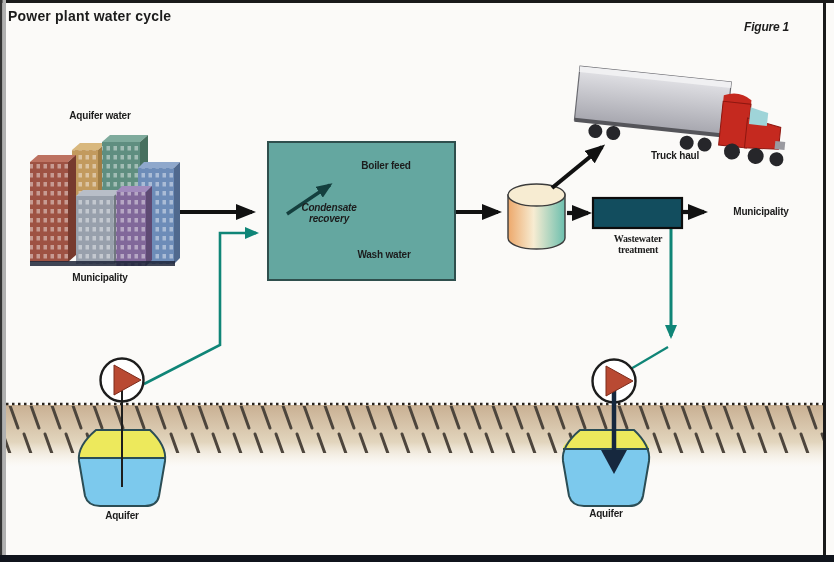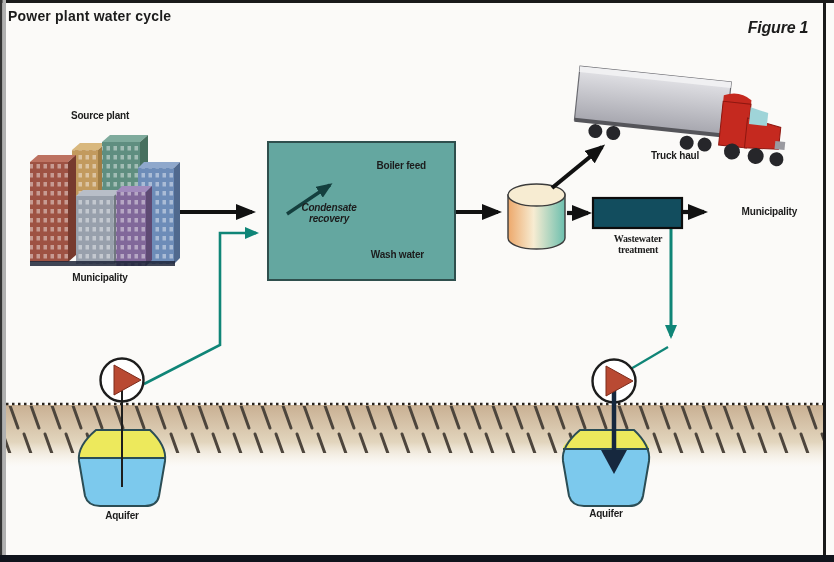--- a/index.html
+++ b/index.html
@@ -1,22 +1,22 @@
 <!DOCTYPE html>
 <html><head>
 <meta charset="utf-8">
 <style>
   html,body{margin:0;padding:0;background:#e8e8e8;}
   #stage{position:relative;width:834px;height:562px;background:#fbfaf8;overflow:hidden;
          font-family:"Liberation Sans",sans-serif;}
   .lbl{position:absolute;font-weight:700;font-size:10px;line-height:11px;color:#1c1c1c;
        text-align:center;letter-spacing:-0.2px;}
-  .lbl.left{text-align:right;padding-left:12px;}
+  .lbl.left{text-align:center;padding-left:12px;}
   #title{left:8px;top:6px;font-size:14px;line-height:20px;letter-spacing:0.2px;text-align:left;width:260px;}
-  #figure-label{right:16px;top:22px;font-size:16px;font-style:italic;text-align:center;width:80px;}
+  #figure-label{right:10px;top:22px;font-size:12px;font-style:italic;text-align:left;width:80px;}
   svg{position:absolute;left:0;top:0;}
 </style>
 </head>
 <body>
 
 <div id="stage">
 
 <svg width="834" height="562" viewBox="0 0 834 562">
   <defs>
     <marker id="ah-black" markerUnits="userSpaceOnUse" markerWidth="20" markerHeight="16" refX="16" refY="8" orient="auto">
@@ -175,21 +175,21 @@
     <rect x="0" y="0" width="2.5" height="562" fill="#333333"></rect>
     <rect x="2.5" y="0" width="3.5" height="562" fill="#b0b0b0"></rect>
     <rect x="823" y="0" width="3" height="562" fill="#1a1a1a"></rect>
     <rect x="0" y="555" width="834" height="7" fill="#10141c"></rect>
   </g>
 </svg>
 
 <div class="lbl" id="title">Power plant water cycle</div>
 <div class="lbl" id="figure-label">Figure 1</div>
 
-<div class="lbl" style="left:55px;top:110px;width:90px;">Source plant</div>
+<div class="lbl" style="left:55px;top:110px;width:90px;">Aquifer water</div>
 <div class="lbl" style="left:52px;top:272px;width:96px;">Municipality</div>
 
 <div class="lbl left" style="left:334px;top:160px;width:80px;">Boiler feed</div>
 <div class="lbl" style="left:292px;top:202px;width:74px;font-style:italic;">Condensate recovery</div>
 <div class="lbl left" style="left:332px;top:249px;width:80px;">Wash water</div>
 
 <div class="lbl" style="left:640px;top:150px;width:70px;">Truck haul</div>
 <div class="lbl" style="left:601px;top:233px;width:74px;font-family:Liberation Serif, serif;">Wastewater treatment</div>
 <div class="lbl left" style="left:713px;top:206px;width:72px;">Municipality</div>
 

